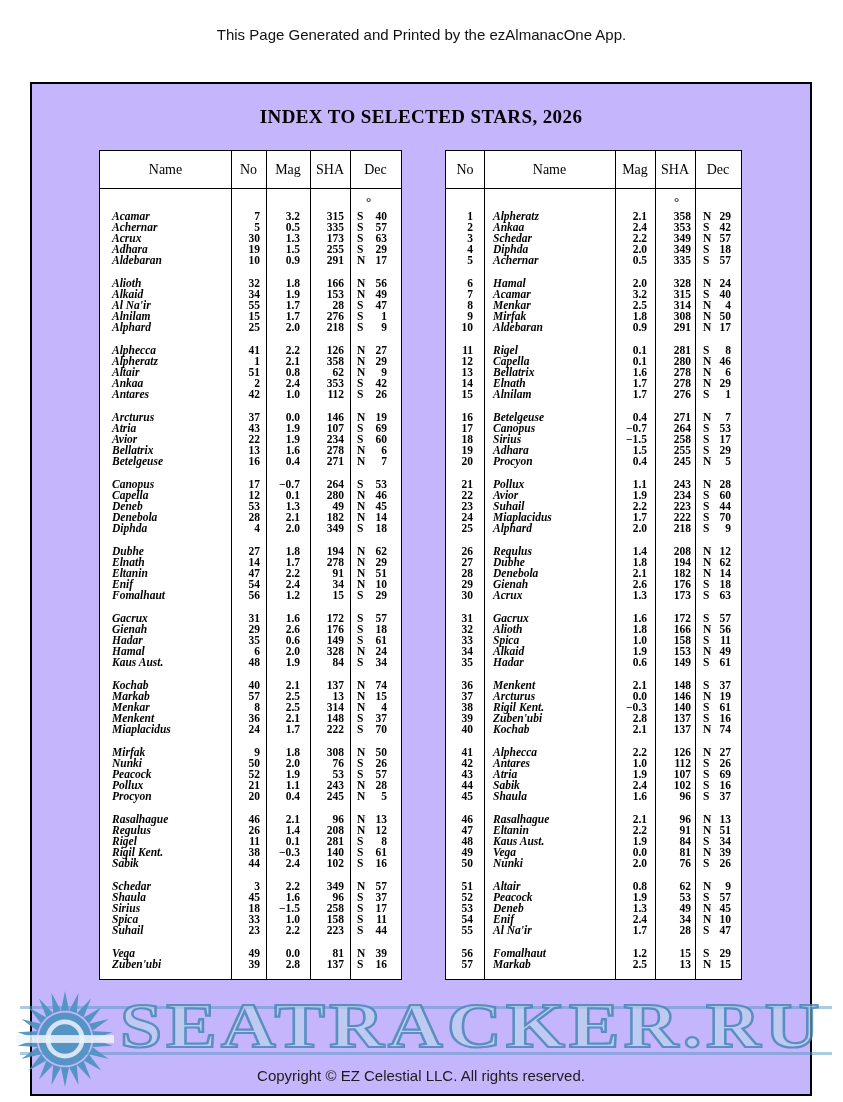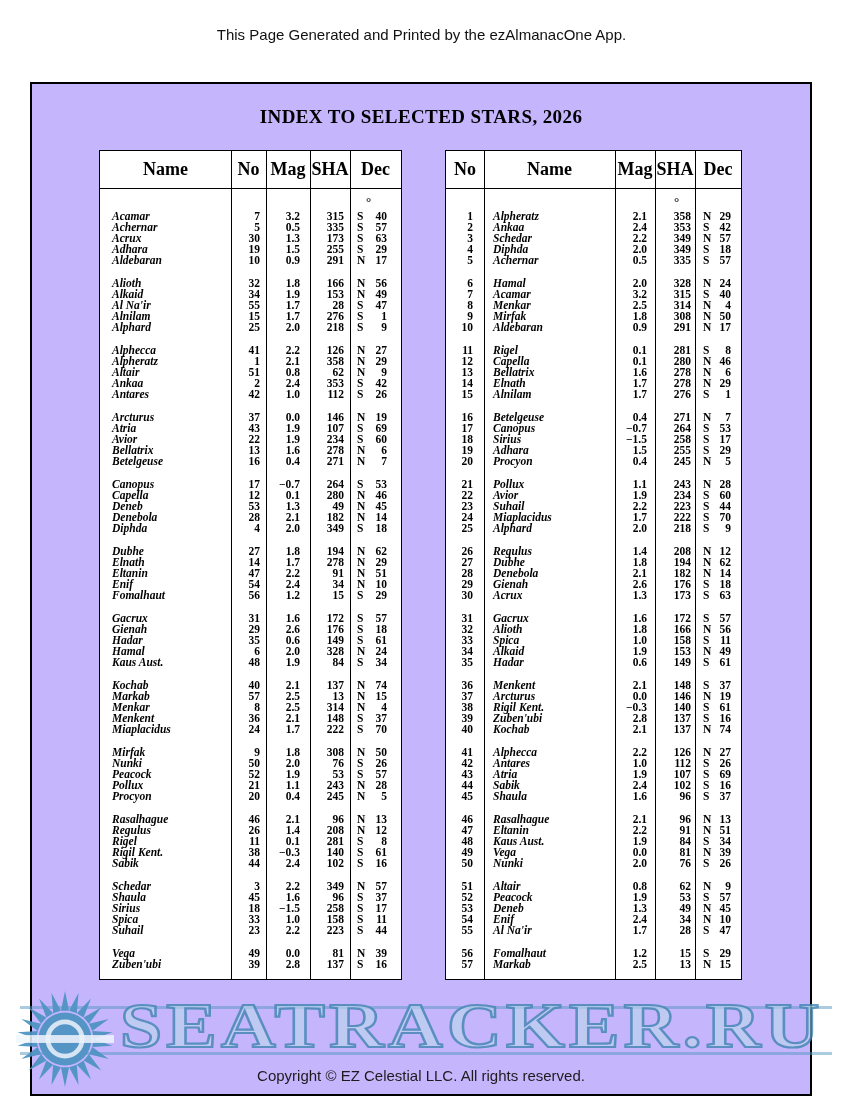--- a/index.html
+++ b/index.html
@@ -20,21 +20,21 @@
     position:absolute; top:22px; left:0; width:100%; text-align:center;
     font-size:19px; font-weight:bold; letter-spacing:0.4px;
   }
 
   .tbl { position:absolute; top:66px; height:830px; border:1px solid #000; background:#fff; }
   .tbl-left  { left:67px;  width:303px; }
   .tbl-right { left:413px; width:297px; }
 
   .thead { position:relative; height:38px; border-bottom:1px solid #000; display:flex; }
   .hcell { display:flex; align-items:center; justify-content:center;
-           font-weight:bold; font-size:18px; padding:0 !important; }
+           font-weight:normal; font-size:14px; padding:0 !important; }
 
   .tbody { position:relative; }
 
   .degree-row { position:relative; height:22px; }
   .degree-row span { position:absolute; bottom:1px; font-size:13px; font-weight:bold; }
 
   .group { margin-bottom:12px; }
   .group:last-child { margin-bottom:0; }
 
   .row  { display:flex; height:11px; line-height:11px; font-size:11.5px; font-weight:bold; }

